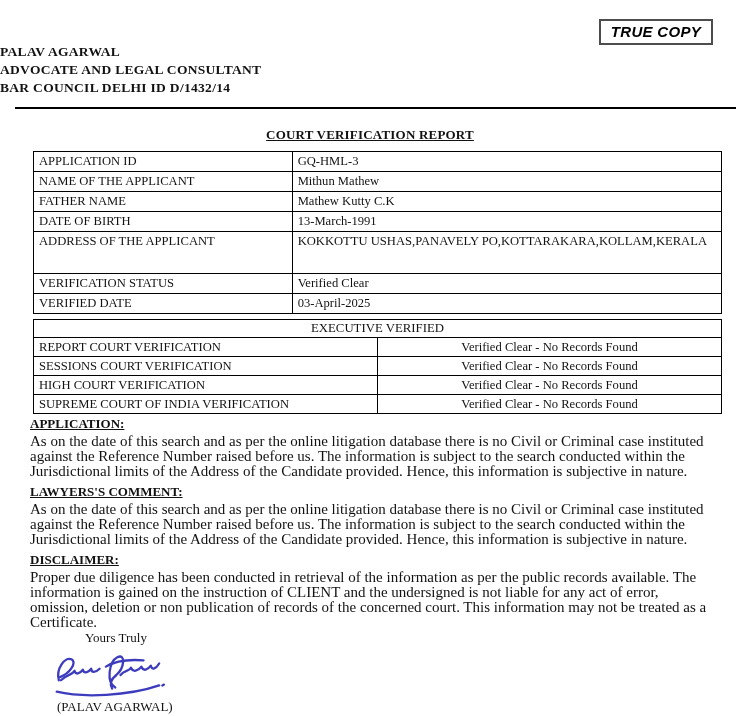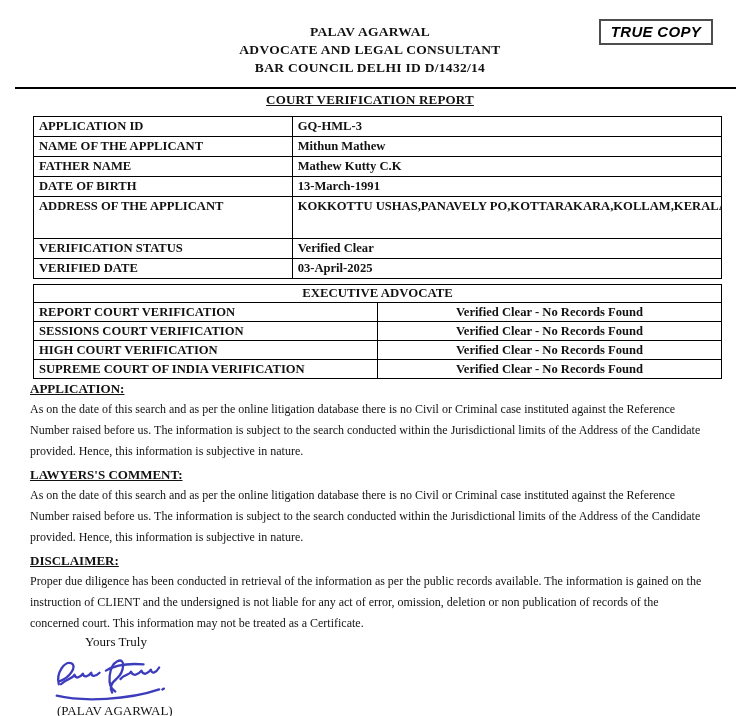--- a/index.html
+++ b/index.html
@@ -5,55 +5,55 @@
   html,body{margin:0;padding:0;background:#ffffff;}
   .page{
     position:relative;
     width:740px;height:716px;
     background:#ffffff;
     color:#121212;
     font-family:"Liberation Serif","DejaVu Serif",serif;
     overflow:hidden;
   }
   
-  .letterhead{padding-top:23px;text-align:center;font-weight:bold;
-    font-size:13.5px;line-height:18px;letter-spacing:0.3px;}
+  .letterhead{padding-top:23px;font-weight:bold;
+    font-size:13.5px;line-height:18px;letter-spacing:0.3px;margin-top:20px;}
   .stamp{
     position:absolute;top:19px;right:27px;
     border:2px solid #4d4d4d;
     padding:2px 10px 3px 10px;
     font-family:"Liberation Sans","DejaVu Sans",sans-serif;
     font-style:italic;font-weight:bold;font-size:15px;
     color:#000;background:#fff;letter-spacing:0.3px;
   }
   .rule{border-top:2px solid #000;margin:10px 4px 0 15px;height:0;}
-  .doc-title{margin-top:3px;text-align:center;font-weight:bold;font-size:13px;}
+  .doc-title{margin-top:18px;text-align:center;font-weight:bold;font-size:13px;}
   .doc-title span{text-decoration:underline;letter-spacing:0.2px;}
   
   table.tbl{border-collapse:collapse;table-layout:fixed;margin-left:33px;width:689px;}
   table.tbl td{
     border:1px solid #000;
-    font-weight:bold;font-size:12.6px;
+    font-weight:normal;font-size:12.6px;
     padding:0 5px;height:19px;vertical-align:middle;
     overflow:hidden;white-space:nowrap;
   }
   .applicant{margin-top:8px;}
   .applicant td.lbl{width:245px;}
   .applicant td.val{width:414px;}
   tr.tall td{height:39px;vertical-align:top;padding-top:2px;}
   .summary{margin-top:5px;}
   .summary td.hdrcell{height:17px;text-align:center;font-size:12.8px;}
   .summary td.lbl{width:250px;height:18px;}
   .summary td.val{width:409px;height:18px;text-align:center;}
   
   .section{margin:6px 30px 0 30px;}
   .section.first{margin-top:3px;}
   .sec-h{font-weight:bold;font-size:13px;line-height:13px;margin:0 0 4px 0;}
   .sec-h span{text-decoration:underline;}
-  .sec-p{font-size:12px;line-height:21px;margin:0;}
+  .sec-p{font-size:15px;line-height:15px;margin:0;}
   
   .signoff{position:absolute;left:0;top:604;width:740px;}
   .closing{margin-left:85px;font-size:13px;}
   .sig-ink{display:block;margin:6px 0 0 50px;}
   .sig-name{margin-left:57px;font-size:13px;margin-top:1px;}
   .sig-bar{margin-left:30px;margin-top:1px;
     font-size:15.5px;font-weight:bold;color:#2e74b5;letter-spacing:0.4px;}
 </style>
 </head>
 <body>
@@ -103,21 +103,21 @@
     <tr>
       <td class="lbl">VERIFIED DATE</td>
       <td class="val">03-April-2025</td>
     </tr>
   </tbody>
     </table>
 
   <table class="tbl summary">
     <tbody>
         <tr>
-      <td class="hdrcell" colspan="2">EXECUTIVE ADVOCATE</td>
+      <td class="hdrcell" colspan="2">EXECUTIVE VERIFIED</td>
     </tr>
     <tr>
       <td class="lbl">REPORT COURT VERIFICATION</td>
       <td class="val">Verified Clear - No Records Found</td>
     </tr>
     <tr>
       <td class="lbl">SESSIONS COURT VERIFICATION</td>
       <td class="val">Verified Clear - No Records Found</td>
     </tr>
     <tr>

